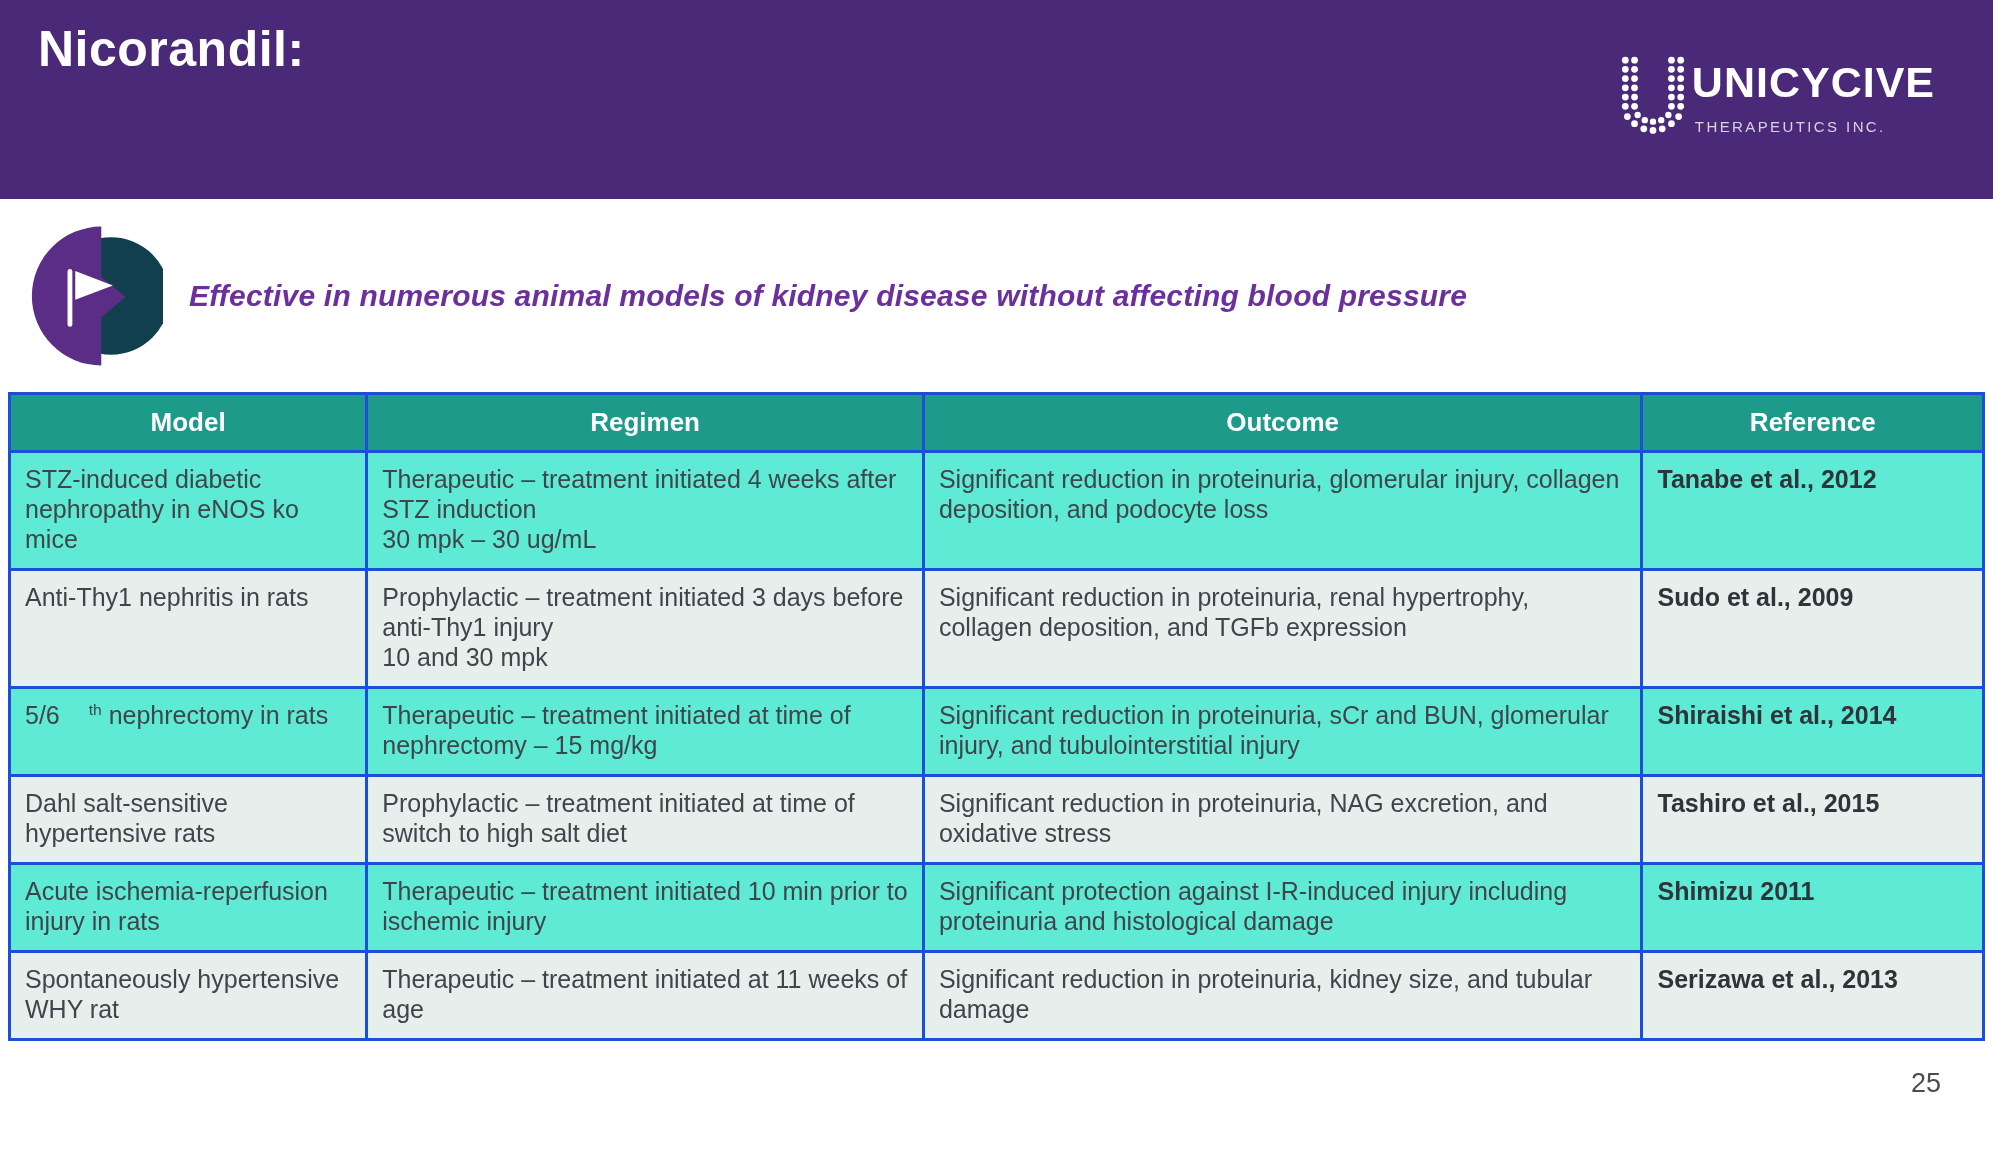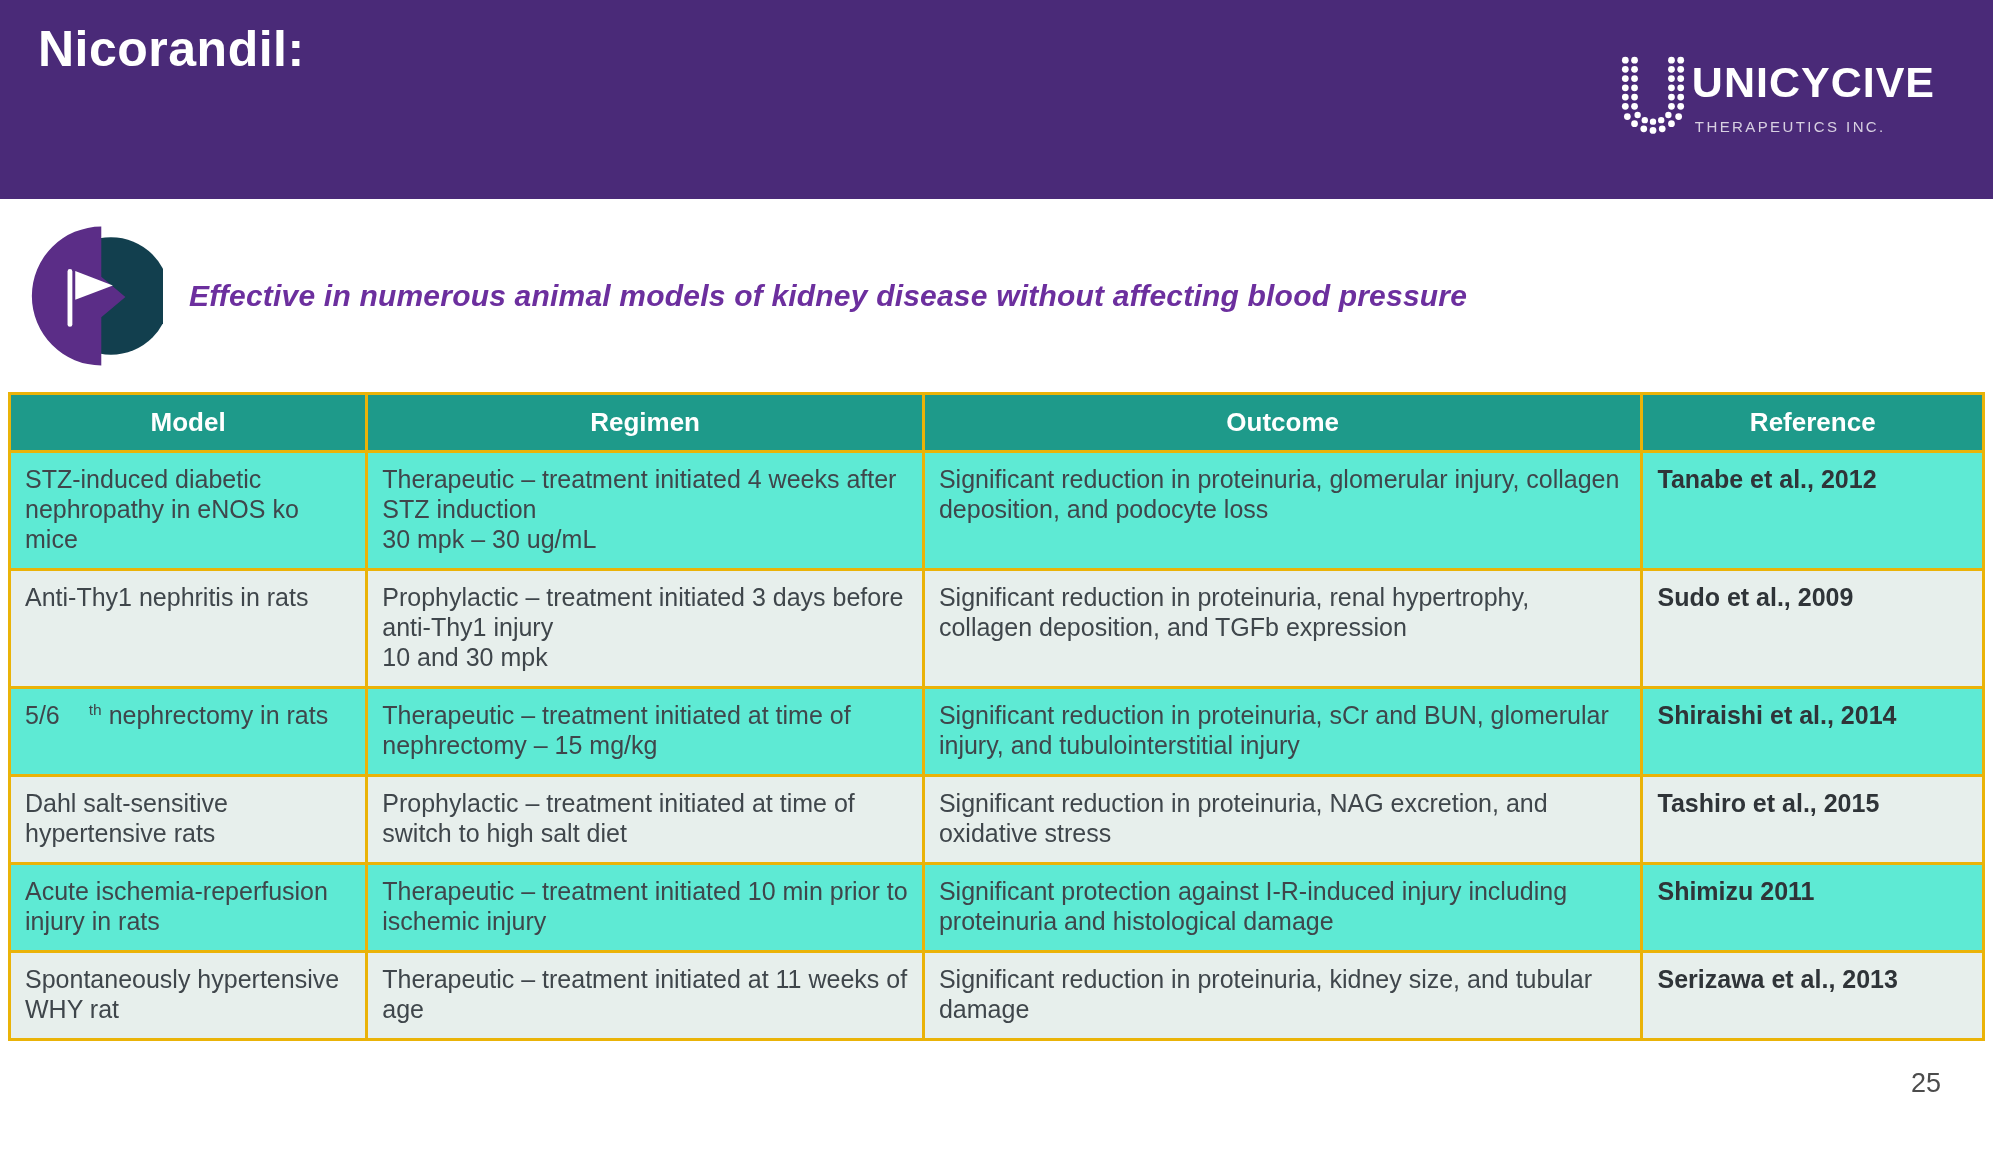--- a/index.html
+++ b/index.html
@@ -22,21 +22,21 @@
 
   
   .callout { position: absolute; top: 222px; left: 28px; display: flex; align-items: center; }
   .flag-badge { width: 135px; height: 148px; flex: 0 0 auto; }
   .callout-text { margin-left: 26px; font-size: 30px; font-weight: 700; font-style: italic;
     color: #6c2f9e; letter-spacing: 0.2px; }
 
   
   table.models { position: absolute; top: 392px; left: 8px; width: 1977px;
     border-collapse: collapse; table-layout: fixed; }
-  table.models th, table.models td { border: 3px solid #eab308; }
+  table.models th, table.models td { border: 3px solid #1d4ed8; }
   th.col-head { background: #1e9a8a; color: #ffffff; font-size: 26px; font-weight: 700;
     text-align: center; padding: 12px 6px; }
   td { vertical-align: top; font-size: 25px; line-height: 30px; color: #3f464b;
     padding: 11px 14px 14px 14px; }
   tr.row-odd td { background: #5eead4; }
   tr.row-even td { background: #e7efec; }
   td.ref { font-weight: 700; color: #2f3438; }
   td sup { font-size: 62%; line-height: 0; margin-left: 29px; }
 
   .page-num { position: absolute; right: 52px; top: 1068px; font-size: 27px; color: #4c4c4c; }

